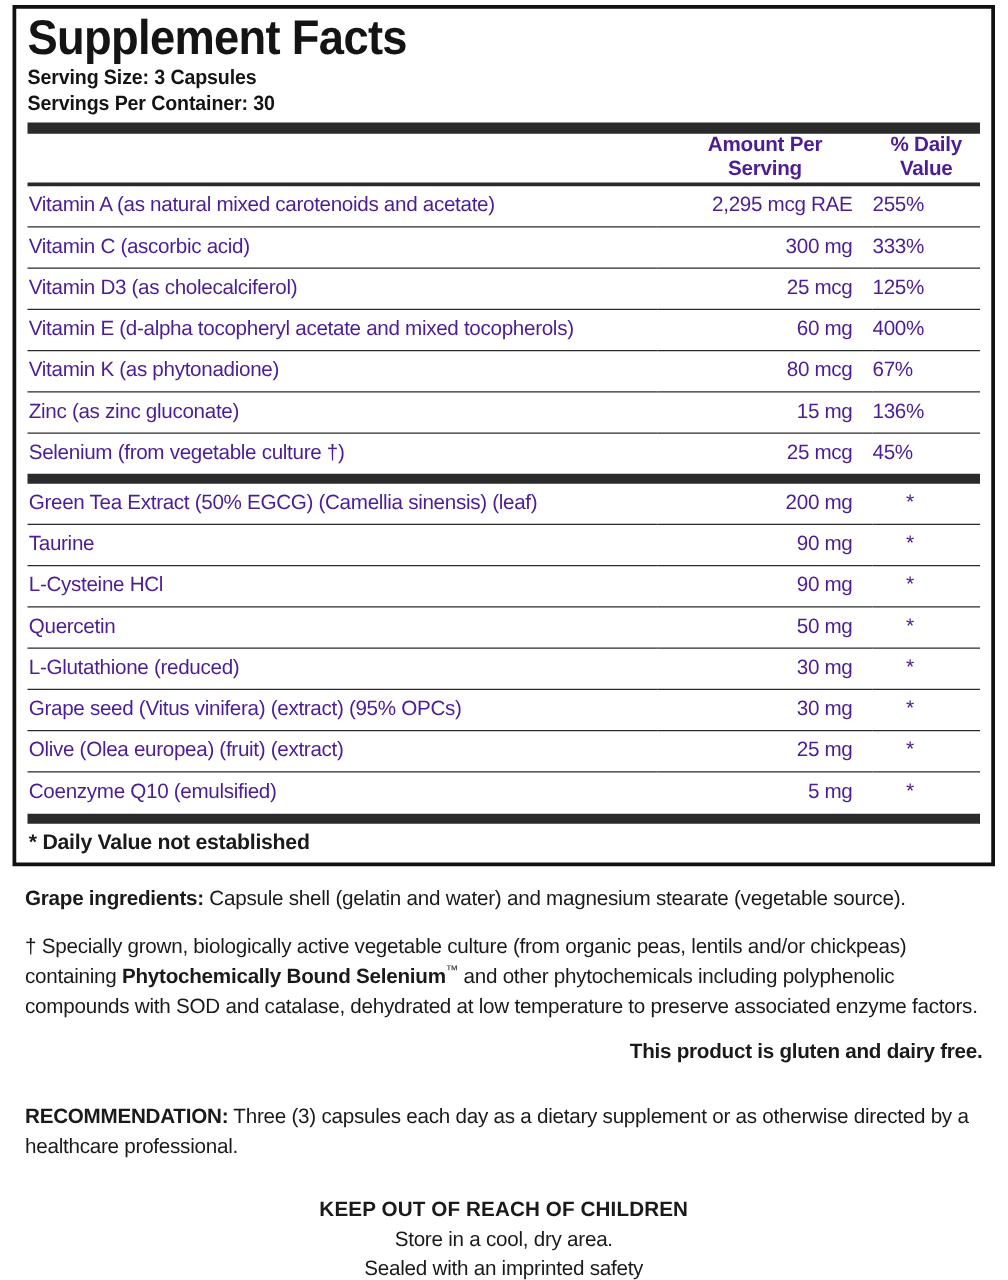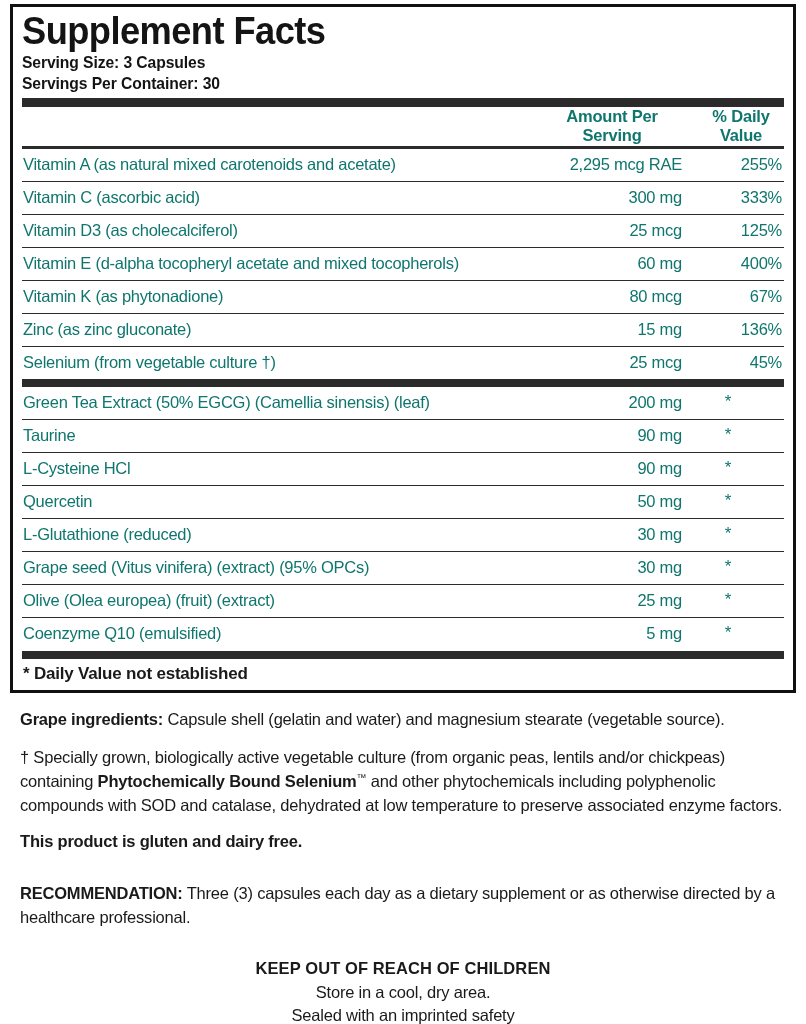--- a/index.html
+++ b/index.html
@@ -52,21 +52,21 @@
 
   table.sf{
     width:100%;
     border-collapse:collapse;
     table-layout:fixed;
     font-size:16.5px;
   }
   table.sf td{
     padding:0;
     vertical-align:middle;
-    color:#0f766e;
+    color:#4c1d95;
   }
   .col-name{width:auto;}
   .col-amt{width:172px;}
   .col-dv{width:86px;}
 
   .hdr td{
     font-weight:bold;
     text-align:center;
     font-size:16.5px;
     line-height:1.18;
@@ -84,21 +84,21 @@
   }
   .row td.nm{
     text-align:left;
     padding-left:1px;
   }
   .row td.amt{
     text-align:right;
     padding-right:16px;
   }
   .row td.dv{
-    text-align:right;
+    text-align:left;
     padding-right:2px;
   }
   .row td.dv.star{
     text-align:center;
     padding-right:26px;
     font-size:17px;
   }
   .row.first td{border-top:none;}
 
   .sf-footnote{
@@ -114,21 +114,21 @@
     padding:0 10px 0 10px;
     font-size:16.5px;
     line-height:1.46;
     letter-spacing:-0.2px;
     color:#1a1a1a;
   }
   .p{margin:0;}
   .p-other{margin-top:14px;}
   .p-dagger{margin-top:14px;}
   .p-center-bold{
-    text-align:left;
+    text-align:right;
     font-weight:bold;
     margin-top:12px;
     letter-spacing:-0.2px;
   }
   .p-rec{margin-top:28px;}
   b{font-weight:bold;}
   sup.tm{font-size:10px;vertical-align:super;line-height:0;}
 
   .keep-block{
     text-align:center;

